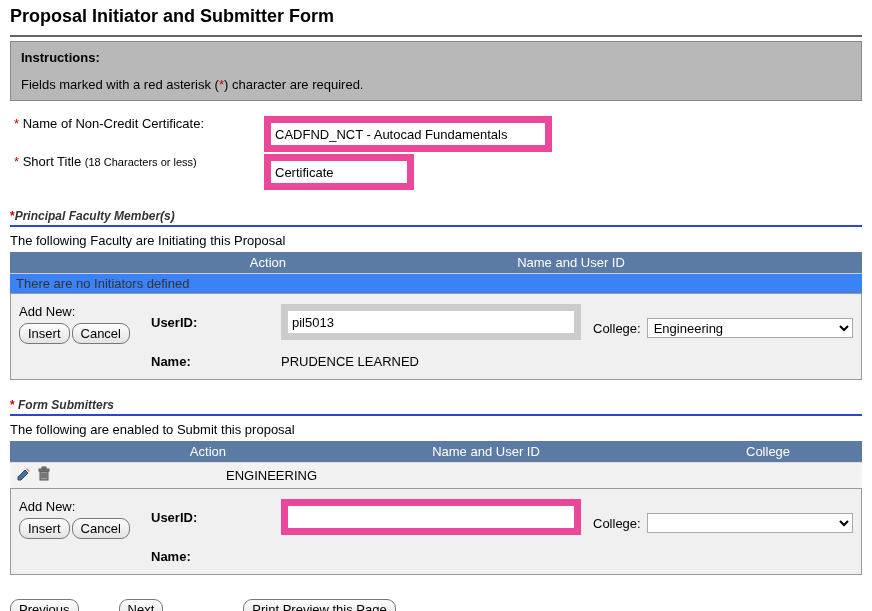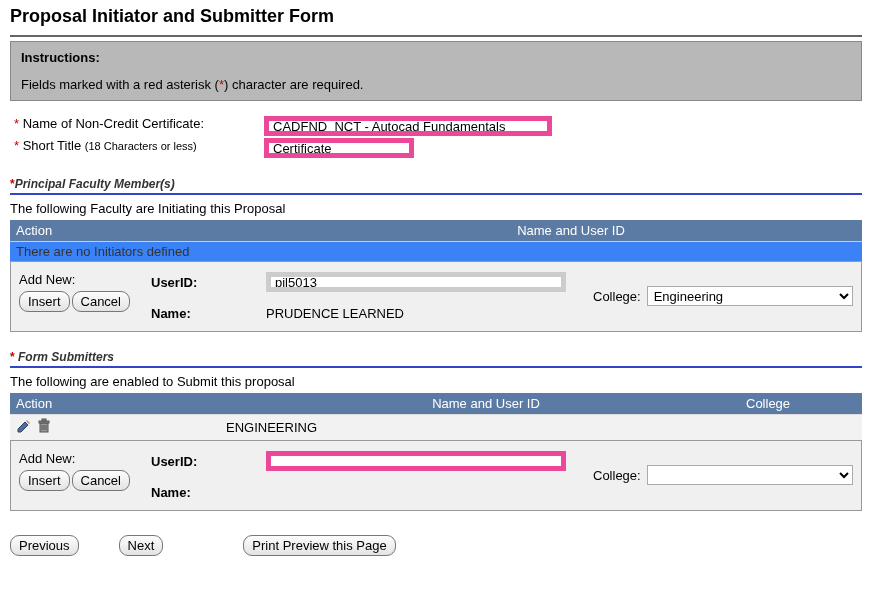--- a/index.html
+++ b/index.html
@@ -25,24 +25,24 @@
     }
     .instructions-title { font-weight: bold; margin-bottom: 12px; font-size: 13px; }
     .req-star { color: #c00; }
     .field-row {
       display: flex;
       padding: 1px 4px;
     }
     .field-label { width: 250px; font-size: 13px; }
     .small-note { font-size: 11px; }
     input.text-input {
-      border: 5px solid #ec4899;
+      border: 7px solid #ec4899;
       padding: 1px 4px;
       font-size: 13px;
-      height: 20px;
+      height: 36px;
       background: #fff;
     }
     .section-title {
       color: #333;
       font-style: italic;
       font-weight: bold;
       font-size: 12px;
       margin-top: 18px;
       margin-bottom: 2px;
     }
@@ -53,21 +53,21 @@
       margin-bottom: 6px;
     }
     .subheader { font-size: 13px; margin-bottom: 4px; }
     .table-header {
       background: #5b7ba5;
       color: #fff;
       display: flex;
       font-size: 13px;
       padding: 3px 6px;
     }
-    .table-header .col-action { width: 270px; }
+    .table-header .col-action { width: 270px; text-align: right; }
     .table-header .col-nameid { flex: 1; text-align: center; }
     .table-header .col-college { width: 110px; text-align: left; }
     .table-row-msg {
       background: #3b82f6;
       padding: 2px 6px;
       font-size: 13px;
       color: #333;
       border-top: 1px solid #ccc;
     }
     .data-row {
@@ -86,21 +86,21 @@
       padding: 10px 8px;
       margin-top: 0;
       display: flex;
       align-items: flex-start;
       gap: 12px;
     }
     .addnew-left { width: 120px; font-size: 13px; }
     .addnew-left .btn-row { margin-top: 4px; display: flex; gap: 2px; }
     .addnew-mid { display: flex; flex-direction: column; gap: 14px; flex: 1; }
     .addnew-mid-row { display: flex; align-items: center; }
-    .addnew-mid-row .lbl { width: 115px; font-weight: bold; font-size: 13px; }
+    .addnew-mid-row .lbl { width: 130px; font-weight: bold; font-size: 13px; }
     .addnew-mid-row .val { font-size: 13px; }
     .addnew-right { width: 260px; display: flex; align-items: center; gap: 6px; font-size: 13px; }
     select.dropdown {
       border: 1px solid #aaa;
       font-size: 13px;
       padding: 1px 2px;
       background: #fff;
       width: 220px;
       height: 20px;
     }

